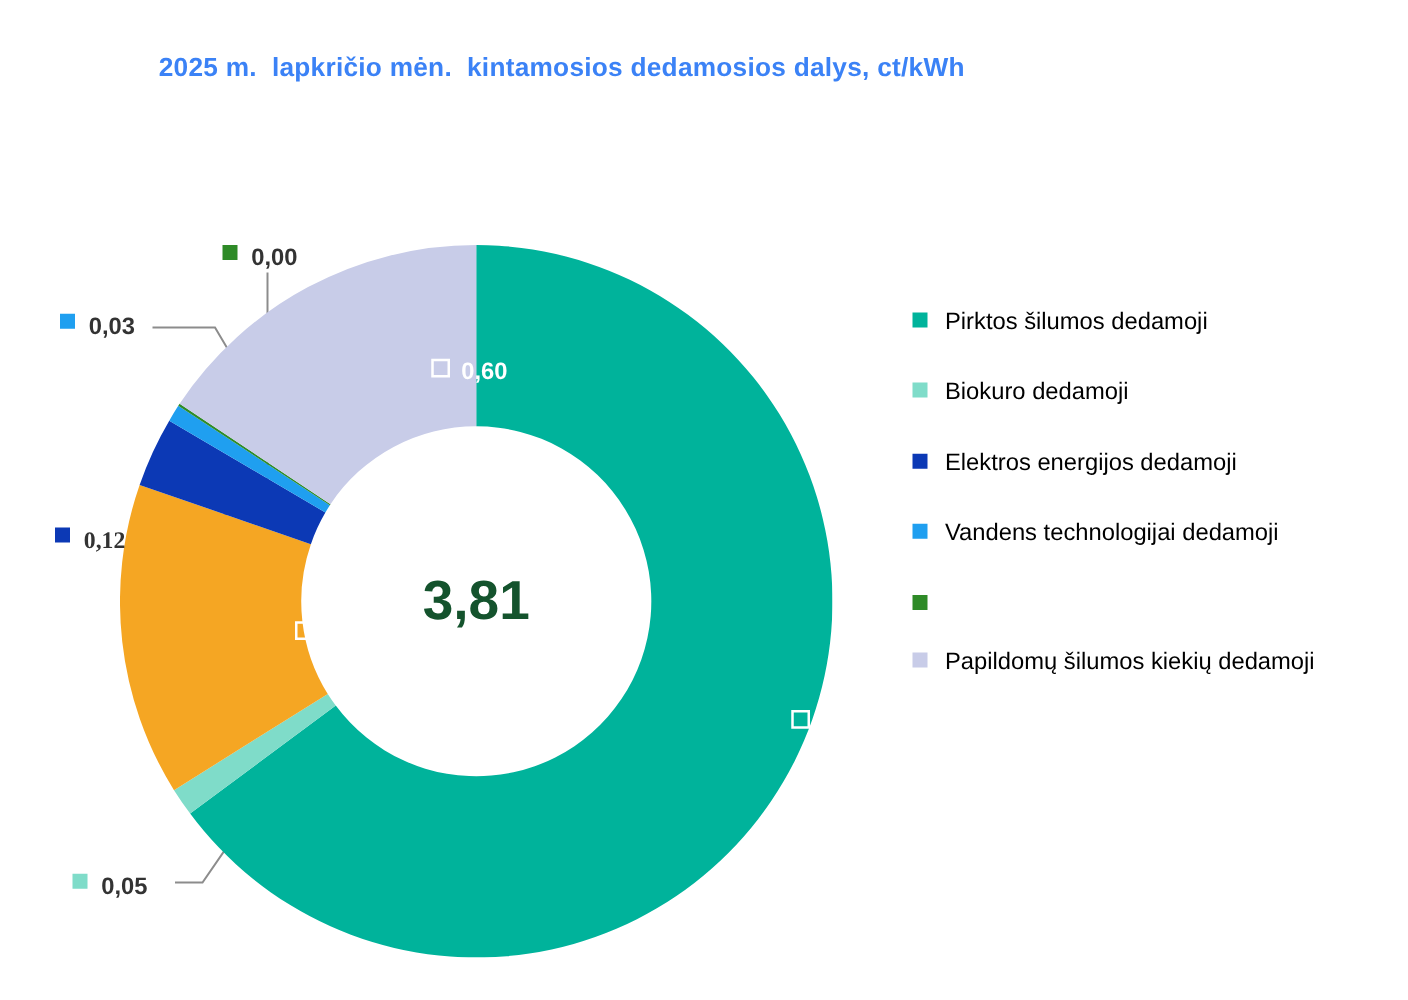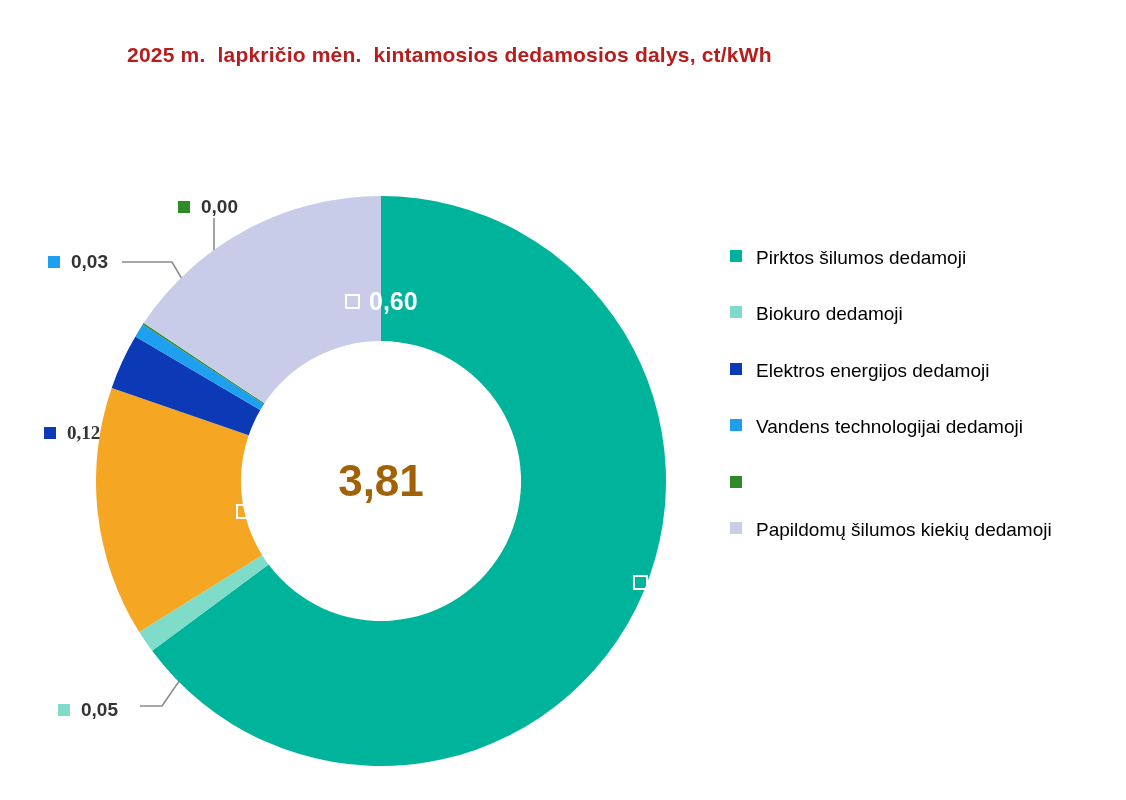--- a/index.html
+++ b/index.html
@@ -16,21 +16,21 @@
     overflow: hidden;
   }
 
   
   #chart-title {
     position: absolute;
     left: 127px;
     top: 43px;
     font-size: 21px;
     font-weight: bold;
-    color: #b91c1c;
+    color: #3b82f6;
     letter-spacing: 0.2px;
     white-space: pre;
   }
 
   
   #donut-area {
     position: absolute;
     left: 96px;
     top: 196px;
     width: 570px;
@@ -45,52 +45,50 @@
     position: absolute;
     left: 0;
     top: 0;
     width: 570px;
     height: 570px;
     display: flex;
     align-items: center;
     justify-content: center;
     font-size: 44px;
     font-weight: bold;
-    color: #a16207;
+    color: #14532d;
     pointer-events: none;
   }
 
   
   .slice-label {
     position: absolute;
     display: flex;
-    align-items: center;
     gap: 9px;
-    font-size: 25px;
+    font-size: 19px;
     font-weight: bold;
     color: #ffffff;
     white-space: nowrap;
   }
   .slice-label .marker {
     width: 15px;
     height: 15px;
     border: 2px solid #ffffff;
     box-sizing: border-box;
     background: transparent;
     display: inline-block;
   }
   #label-pirktos { left: 633px; top: 568px; }
   #label-papildomu { left: 345px; top: 287px; }
   #label-gamtiniu { left: 236px; top: 497px; }
 
   
   .callout {
     position: absolute;
     display: flex;
-    align-items: center;
     gap: 11px;
     font-size: 19px;
     font-weight: bold;
     color: #333333;
     white-space: nowrap;
   }
   .callout .swatch {
     width: 12px;
     height: 12px;
     display: inline-block;

